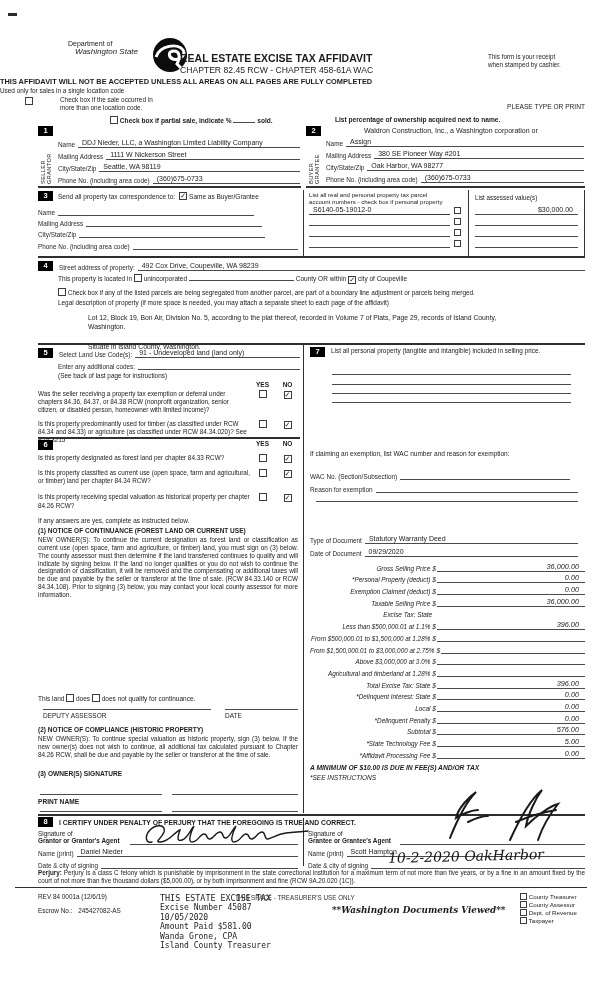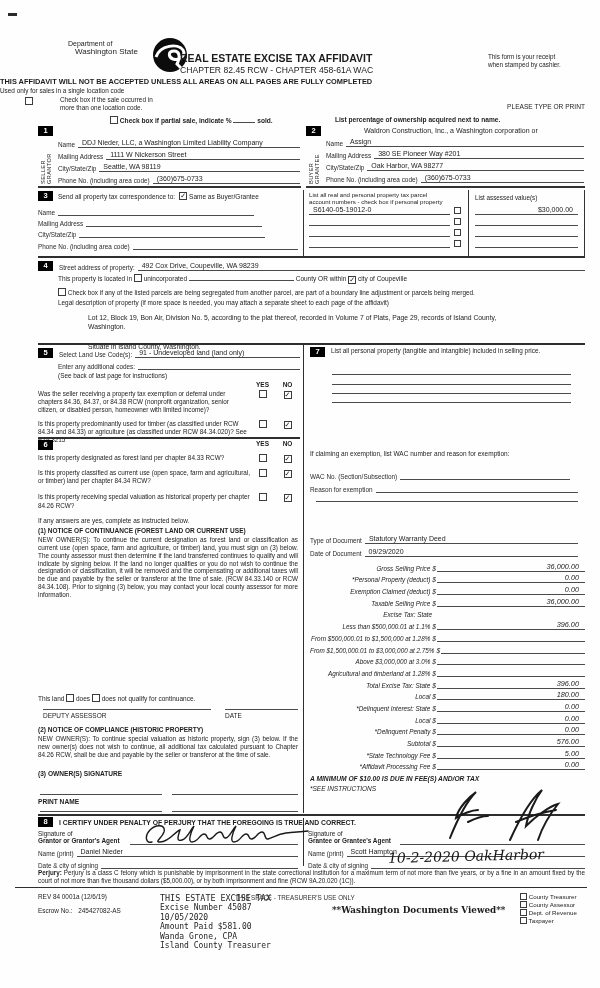--- a/index.html
+++ b/index.html
@@ -1,19 +1,19 @@
 <!DOCTYPE html>
 <html><head>
 <meta charset="utf-8">
 <style>
   html,body{margin:0;padding:0;background:#e8e8e8;}
   .page{position:relative;width:600px;height:988px;background:#fefefe;font-family:"Liberation Sans",sans-serif;color:#1c1c1c;overflow:hidden;font-size:6.6px;}
   .abs{position:absolute;}
   .b{font-weight:bold;}
-  .i{}
+  .i{font-style:italic;}
   .ctr{}
   .rt{text-align:right;}
   .numbox{display:inline-block;background:#000;color:#fff;min-width:15px;height:10px;line-height:10px;text-align:center;font-weight:bold;font-size:7.5px;vertical-align:middle;}
   .cb{display:inline-block;width:6px;height:6px;border:1px solid #3c3c3c;font-size:7px;line-height:6px;text-align:center;vertical-align:-1px;background:#fff;color:#111;overflow:visible;}
   .cb.sm{width:5px;height:5px;line-height:5px;font-size:6px;}
   .frow{display:flex;align-items:flex-end;margin-bottom:0;}
   .flab{white-space:nowrap;margin-right:3px;font-size:6.4px;color:#2a2a2a;}
   .fval{flex:1;border-bottom:1px solid #4a4a4a;font-size:7px;padding:0 2px 0 4px;white-space:nowrap;min-height:8px;}
   .vertlab{writing-mode:vertical-rl;transform:rotate(180deg);font-size:5.6px;letter-spacing:.4px;color:#222;}
   .qrow{display:flex;width:262px;}
@@ -384,25 +384,20 @@
         <span class="tlab">Agricultural and timberland at 1.28%</span>
         <span class="tdol">$</span>
         <span class="tln"><span class="tval"></span></span>
       </div>
     <div class="taxrow">
         <span class="tlab">Total Excise Tax:  State</span>
         <span class="tdol">$</span>
         <span class="tln"><span class="tval">396.00</span></span>
       </div>
     <div class="taxrow">
-        <span class="tlab">Local</span>
-        <span class="tdol">$</span>
-        <span class="tln"><span class="tval">180.00</span></span>
-      </div>
-    <div class="taxrow">
         <span class="tlab">*Delinquent Interest:  State</span>
         <span class="tdol">$</span>
         <span class="tln"><span class="tval">0.00</span></span>
       </div>
     <div class="taxrow">
         <span class="tlab">Local</span>
         <span class="tdol">$</span>
         <span class="tln"><span class="tval">0.00</span></span>
       </div>
     <div class="taxrow">

